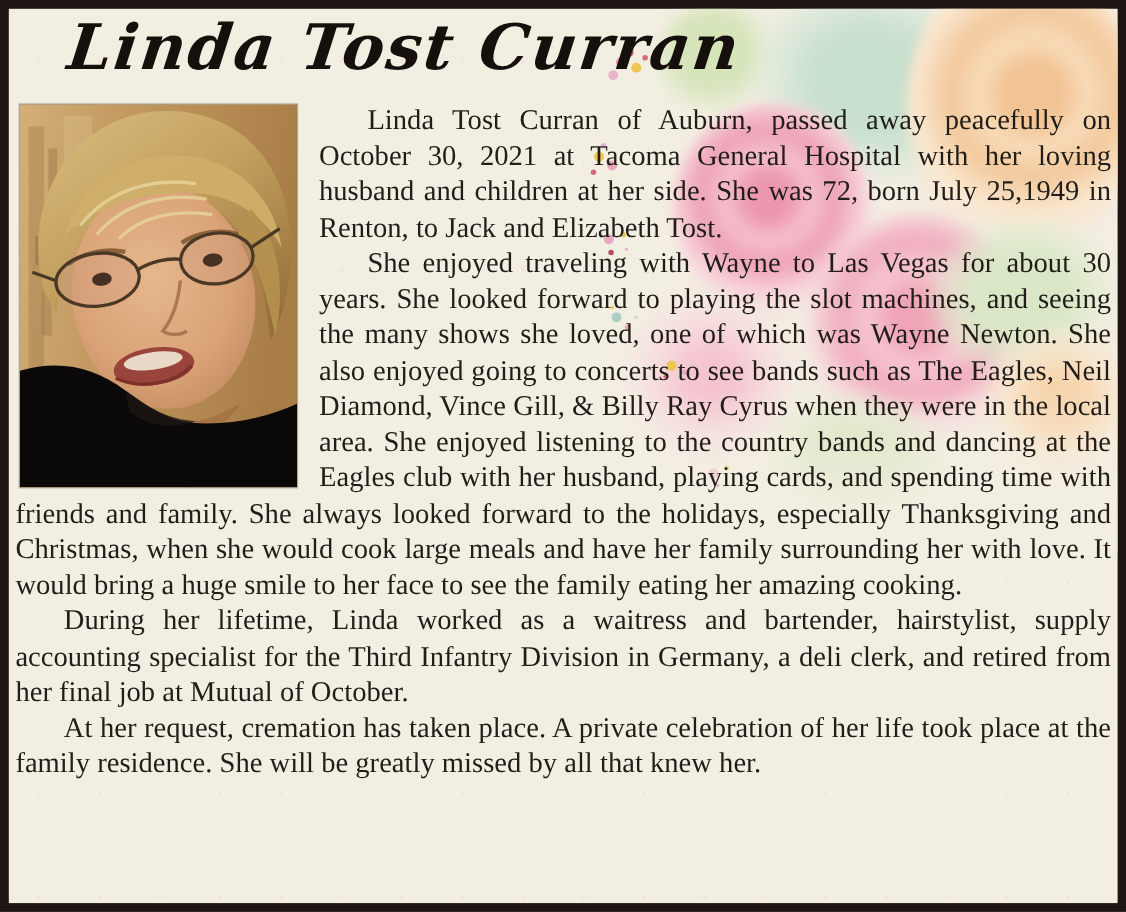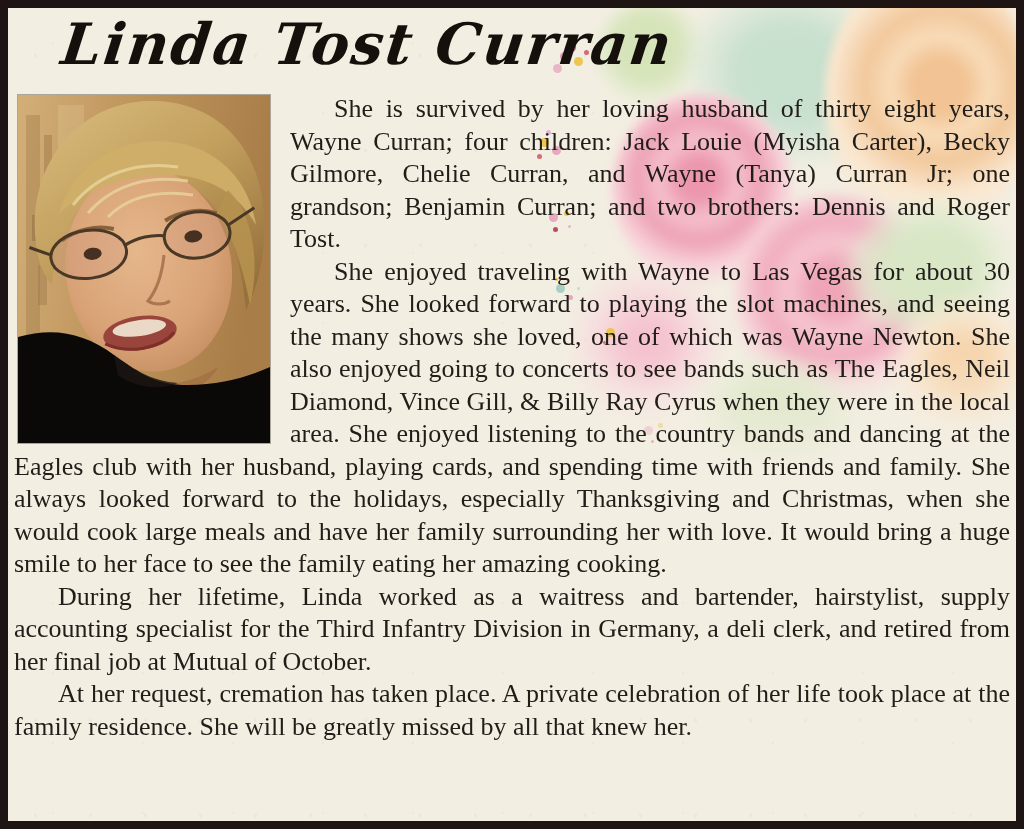--- a/index.html
+++ b/index.html
@@ -154,19 +154,19 @@
           <path d="M86,244 C108,258 140,256 156,242" stroke="#7c3028" stroke-width="3" fill="none"></path>
         </g>
 
         <path d="M70,270 C100,296 160,298 200,272 C190,292 160,306 130,306 C104,306 84,292 70,270 Z" fill="rgba(150,90,55,0.35)"></path>
 
         <path d="M0,242 C36,232 66,238 96,260 C124,280 138,290 170,290 C202,290 230,282 252,272 L252,348 L0,348 Z" fill="#0b0908"></path>
         <path d="M96,260 C118,276 134,286 160,288 C140,296 116,292 100,280 Z" fill="#1c1713" opacity="0.8"></path>
       </svg>
     </div>
 
-    <p>She is survived by her loving husband of thirty eight years, Wayne Curran; four children: Jack Louie (Myisha Carter), Becky Gilmore, Chelie Curran, and Wayne (Tanya) Curran Jr; one grandson; Benjamin Curran; and two brothers: Dennis and Roger Tost.</p>
+    <p>Linda Tost Curran of Auburn, passed away peacefully on October 30, 2021 at Tacoma General Hospital with her loving husband and children at her side. She was 72, born July 25,1949 in Renton, to Jack and Elizabeth Tost.</p>
     <p>She enjoyed traveling with Wayne to Las Vegas for about 30 years. She looked forward to playing the slot machines, and seeing the many shows she loved, one of which was Wayne Newton. She also enjoyed going to concerts to see bands such as The Eagles, Neil Diamond, Vince Gill, &amp; Billy Ray Cyrus when they were in the local area. She enjoyed listening to the country bands and dancing at the Eagles club with her husband, playing cards, and spending time with friends and family. She always looked forward to the holidays, especially Thanksgiving and Christmas, when she would cook large meals and have her family surrounding her with love. It would bring a huge smile to her face to see the family eating her amazing cooking.</p>
     <p>During her lifetime, Linda worked as a waitress and bartender, hairstylist, supply accounting specialist for the Third Infantry Division in Germany, a deli clerk, and retired from her final job at Mutual of October.</p>
     <p>At her request, cremation has taken place. A private celebration of her life took place at the family residence. She will be greatly missed by all that knew her.</p>
   </div>
 
 </div>
 
 </body></html>

